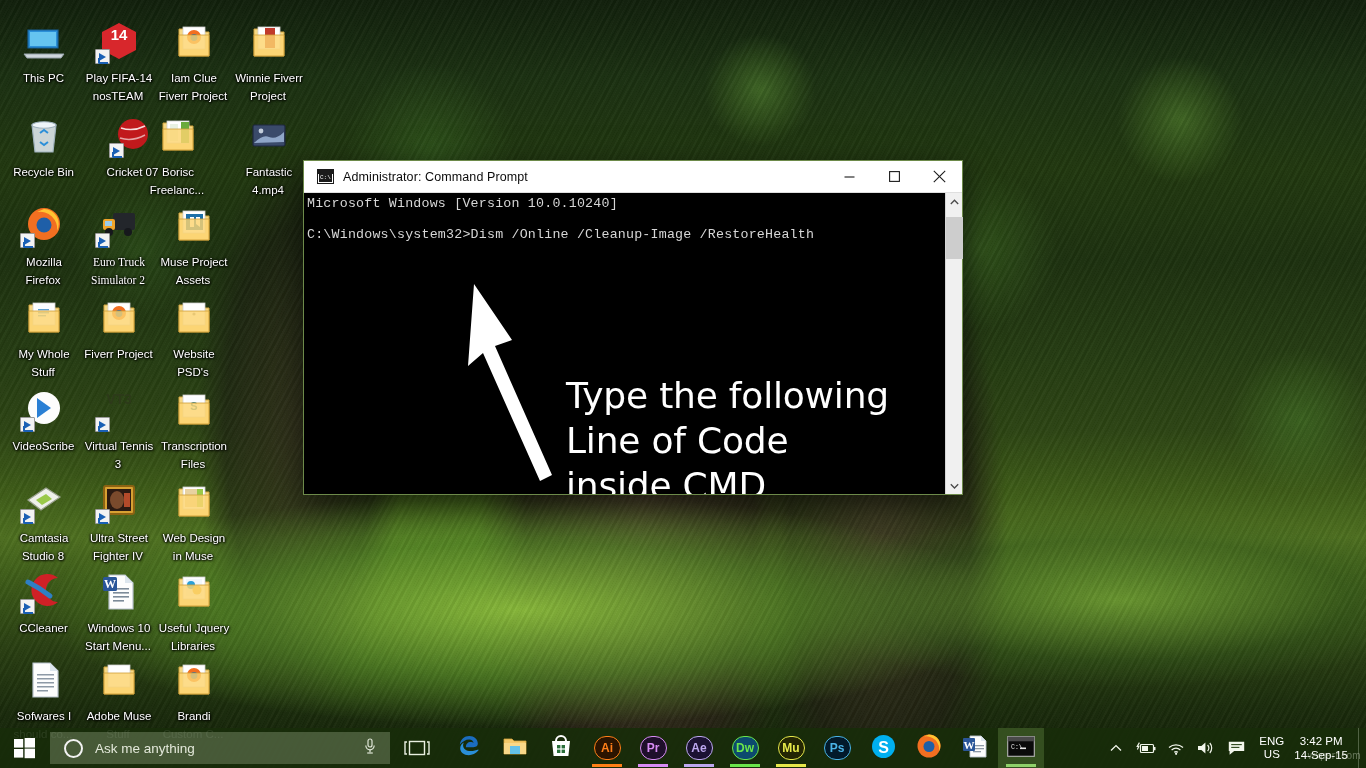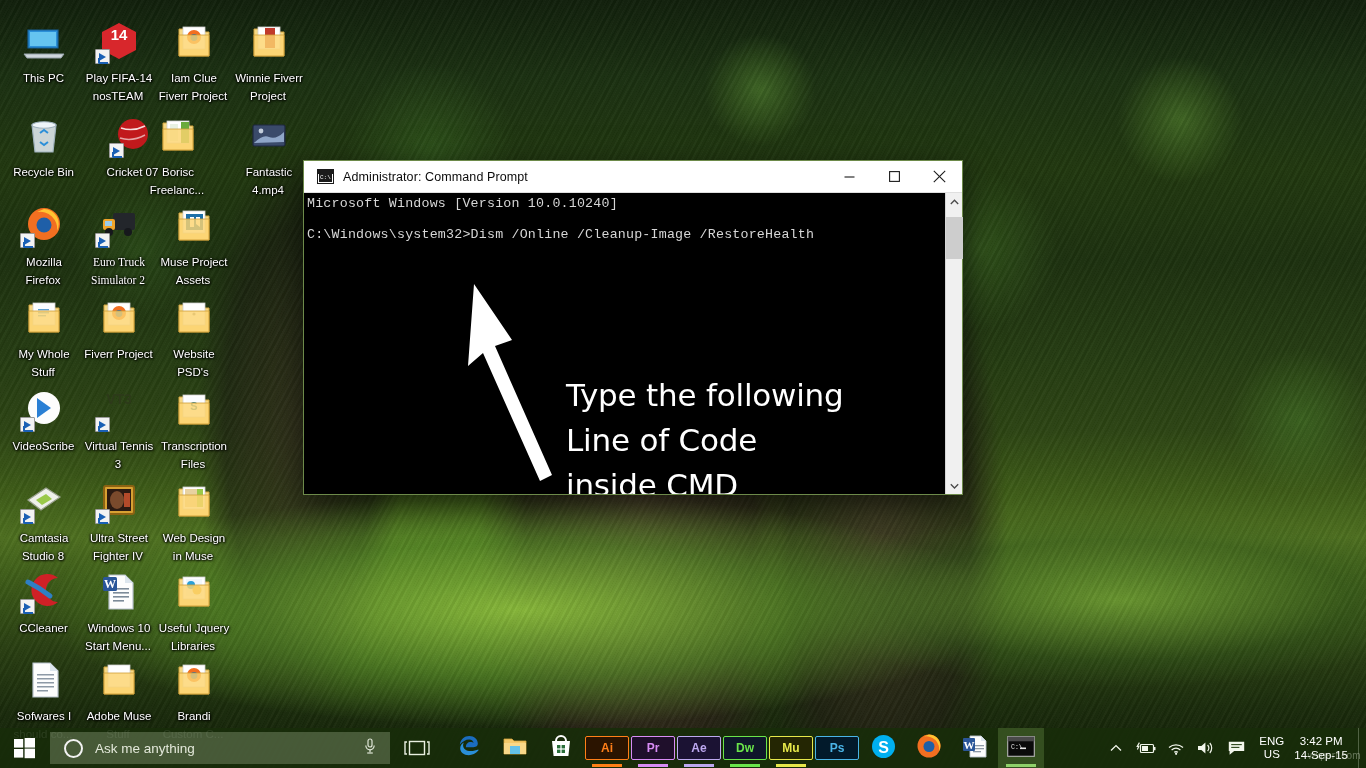--- a/index.html
+++ b/index.html
@@ -177,21 +177,21 @@
   .cmd-line.blank { color: transparent; }
 
   
   #cmd-annotation {
     position: absolute;
     left: 262px; top: 180px;
     width: 380px;
   }
   #cmd-annotation .atext {
     font-family: "DejaVu Sans", sans-serif;
-    font-size: 31px;
+    font-size: 36px;
     line-height: 45px;
     font-weight: 400;
     color: #ffffff;
     letter-spacing: -0.2px;
   }
   #cmd-arrow {
     position: absolute;
     left: 150px; top: 85px;
     width: 110px; height: 205px;
   }
@@ -265,22 +265,22 @@
     display: flex; align-items: center; justify-content: center;
     position: relative;
     flex: 0 0 46px;
   }
   .task-item.active { background: rgba(150,200,110,0.23); }
   .task-item .underline {
     position: absolute; left: 8px; right: 8px; bottom: 1px;
     height: 3px;
   }
   .adobe-tile {
-    width: 44px; height: 24px;
-    border-radius: 2px;
+    width: 27px; height: 24px;
+    border-radius: 12px;
     display: flex; align-items: center; justify-content: center;
     font-family: "Liberation Sans", sans-serif;
     font-size: 12px; font-weight: bold;
     line-height: 1;
   }
   #tray {
     margin-left: auto;
     display: flex; align-items: center; height: 40px;
     padding-right: 0;
   }
@@ -611,21 +611,21 @@
         </div>
         <div class="task-item" title="Adobe Premiere Pro">
           <div class="adobe-tile" style="background: rgb(31, 15, 43); border: 1.6px solid rgb(216, 140, 245); color: rgb(216, 140, 245);">Pr</div>
           <span class="underline" style="background: rgb(216, 140, 245);"></span>
         </div>
         <div class="task-item" title="Adobe After Effects">
           <div class="adobe-tile" style="background: rgb(27, 18, 51); border: 1.6px solid rgb(189, 168, 240); color: rgb(189, 168, 240);">Ae</div>
           <span class="underline" style="background: rgb(189, 168, 240);"></span>
         </div>
         <div class="task-item" title="Adobe Dreamweaver">
-          <div class="adobe-tile" style="background: #0f172a; border: 1.6px solid rgb(106, 229, 74); color: rgb(106, 229, 74);">Dw</div>
+          <div class="adobe-tile" style="background: #0c4a6e; border: 1.6px solid rgb(106, 229, 74); color: rgb(106, 229, 74);">Dw</div>
           <span class="underline" style="background: rgb(106, 229, 74);"></span>
         </div>
         <div class="task-item" title="Adobe Muse">
           <div class="adobe-tile" style="background: rgb(36, 38, 3); border: 1.6px solid rgb(230, 232, 74); color: rgb(230, 232, 74);">Mu</div>
           <span class="underline" style="background: rgb(230, 232, 74);"></span>
         </div>
         <div class="task-item" title="Adobe Photoshop">
           <div class="adobe-tile" style="background: rgb(2, 26, 43); border: 1.6px solid rgb(74, 180, 230); color: rgb(74, 180, 230);">Ps</div>
         </div>
         <div class="task-item" title="Skype">

